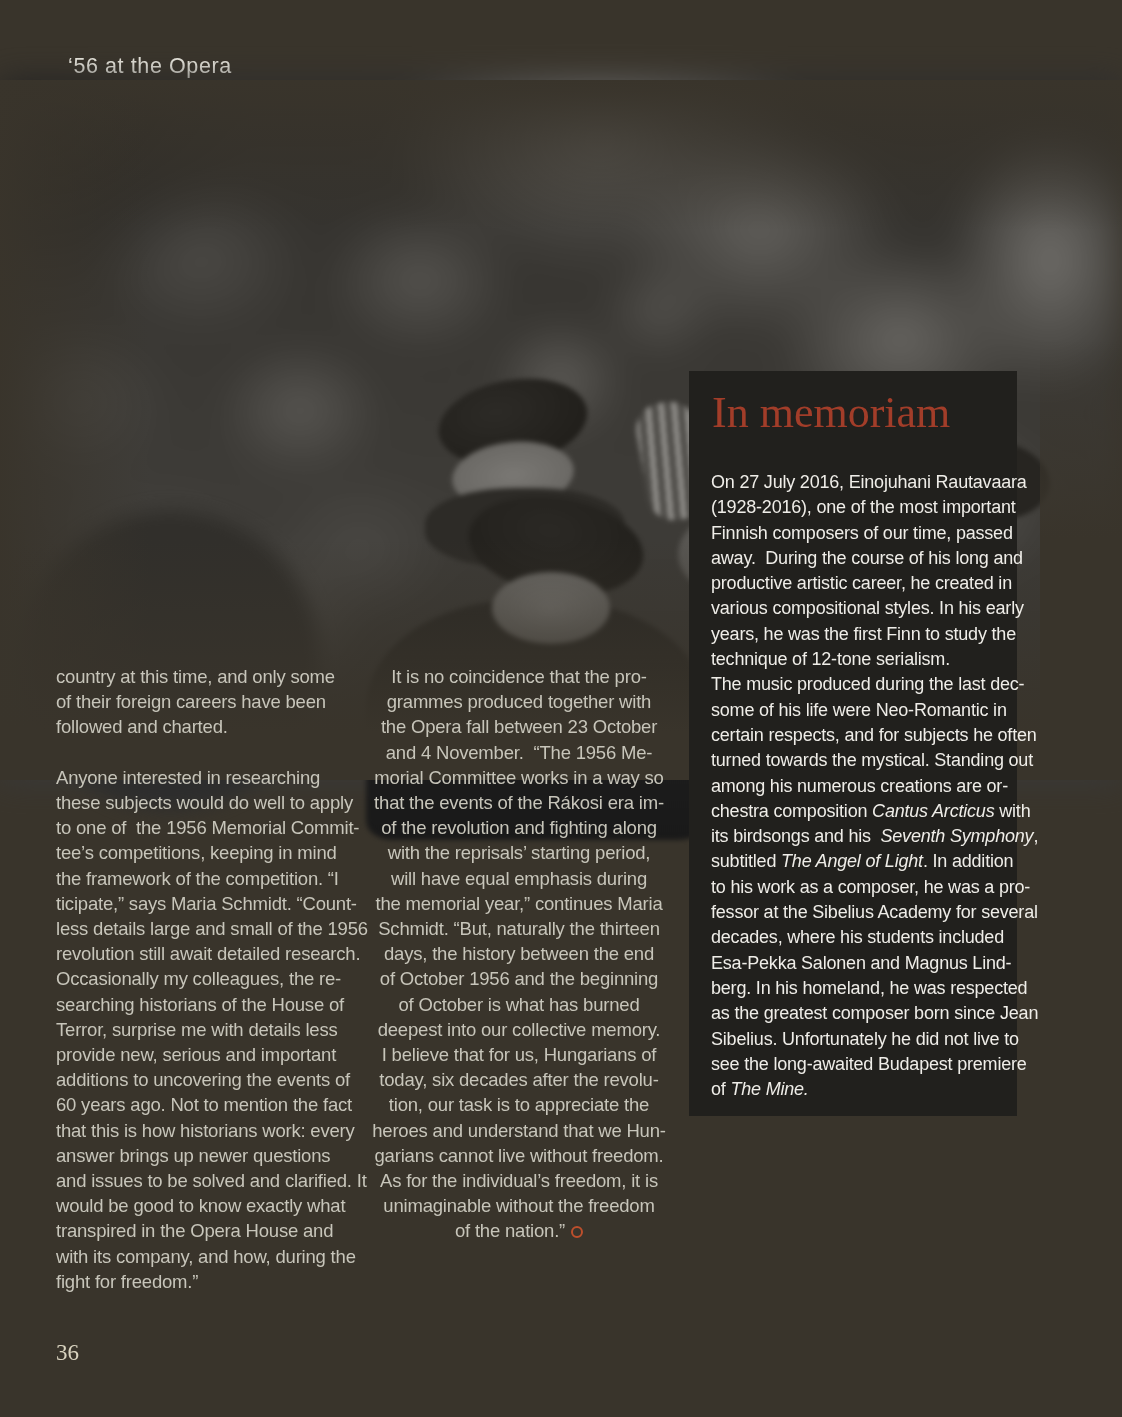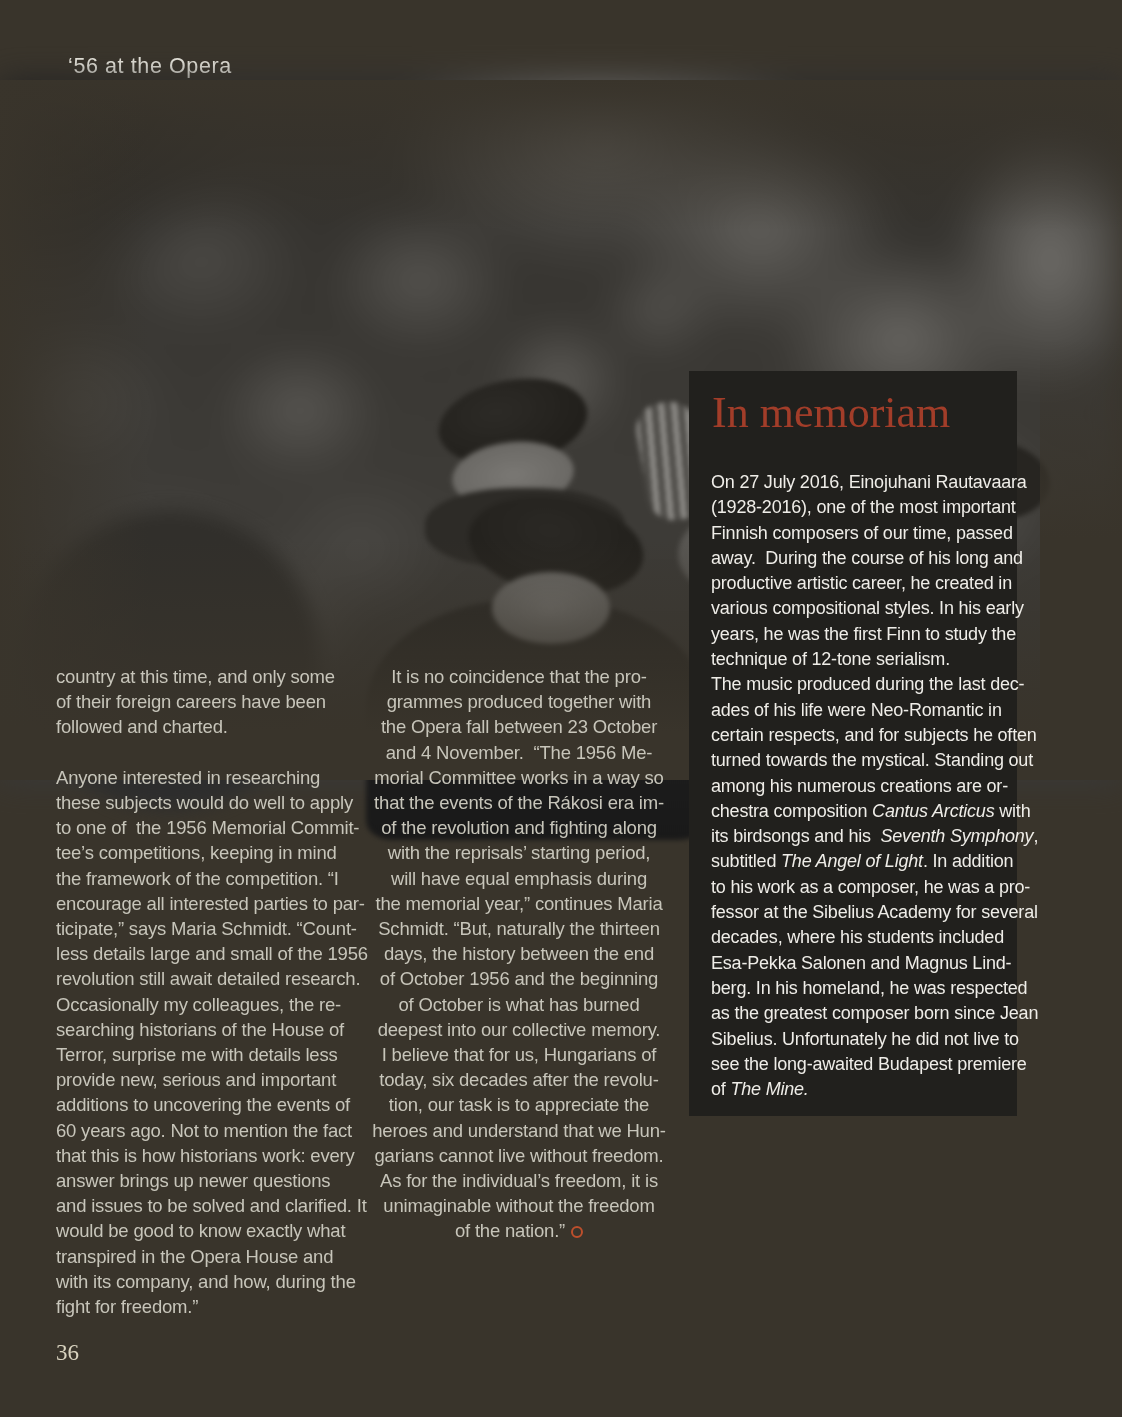--- a/index.html
+++ b/index.html
@@ -129,21 +129,21 @@
     <div class="memoriam-body">
         <div class="line">On 27 July 2016, Einojuhani Rautavaara</div>
         <div class="line">(1928-2016), one of the most important</div>
         <div class="line">Finnish composers of our time, passed</div>
         <div class="line">away.  During the course of his long and</div>
         <div class="line">productive artistic career, he created in</div>
         <div class="line">various compositional styles. In his early</div>
         <div class="line">years, he was the first Finn to study the</div>
         <div class="line">technique of 12-tone serialism.</div>
         <div class="line">The music produced during the last dec-</div>
-        <div class="line">ades of his life were Neo-Romantic in</div>
+        <div class="line">some of his life were Neo-Romantic in</div>
         <div class="line">certain respects, and for subjects he often</div>
         <div class="line">turned towards the mystical. Standing out</div>
         <div class="line">among his numerous creations are or-</div>
         <div class="line"><span>chestra composition </span><span class="ital">Cantus Arcticus</span><span> with</span></div>
         <div class="line"><span>its birdsongs and his  </span><span class="ital">Seventh Symphony</span><span>,</span></div>
         <div class="line"><span>subtitled </span><span class="ital">The Angel of Light</span><span>. In addition</span></div>
         <div class="line">to his work as a composer, he was a pro-</div>
         <div class="line">fessor at the Sibelius Academy for several</div>
         <div class="line">decades, where his students included</div>
         <div class="line">Esa-Pekka Salonen and Magnus Lind-</div>
@@ -158,21 +158,20 @@
   <div class="column col-left">
       <div class="line">country at this time, and only some</div>
       <div class="line">of their foreign careers have been</div>
       <div class="line">followed and charted.</div>
       <div class="line">&nbsp;</div>
       <div class="line">Anyone interested in researching</div>
       <div class="line">these subjects would do well to apply</div>
       <div class="line">to one of  the 1956 Memorial Commit-</div>
       <div class="line">tee’s competitions, keeping in mind</div>
       <div class="line">the framework of the competition. “I</div>
-      <div class="line">encourage all interested parties to par-</div>
       <div class="line">ticipate,” says Maria Schmidt. “Count-</div>
       <div class="line">less details large and small of the 1956</div>
       <div class="line">revolution still await detailed research.</div>
       <div class="line">Occasionally my colleagues, the re-</div>
       <div class="line">searching historians of the House of</div>
       <div class="line">Terror, surprise me with details less</div>
       <div class="line">provide new, serious and important</div>
       <div class="line">additions to uncovering the events of</div>
       <div class="line">60 years ago. Not to mention the fact</div>
       <div class="line">that this is how historians work: every</div>

